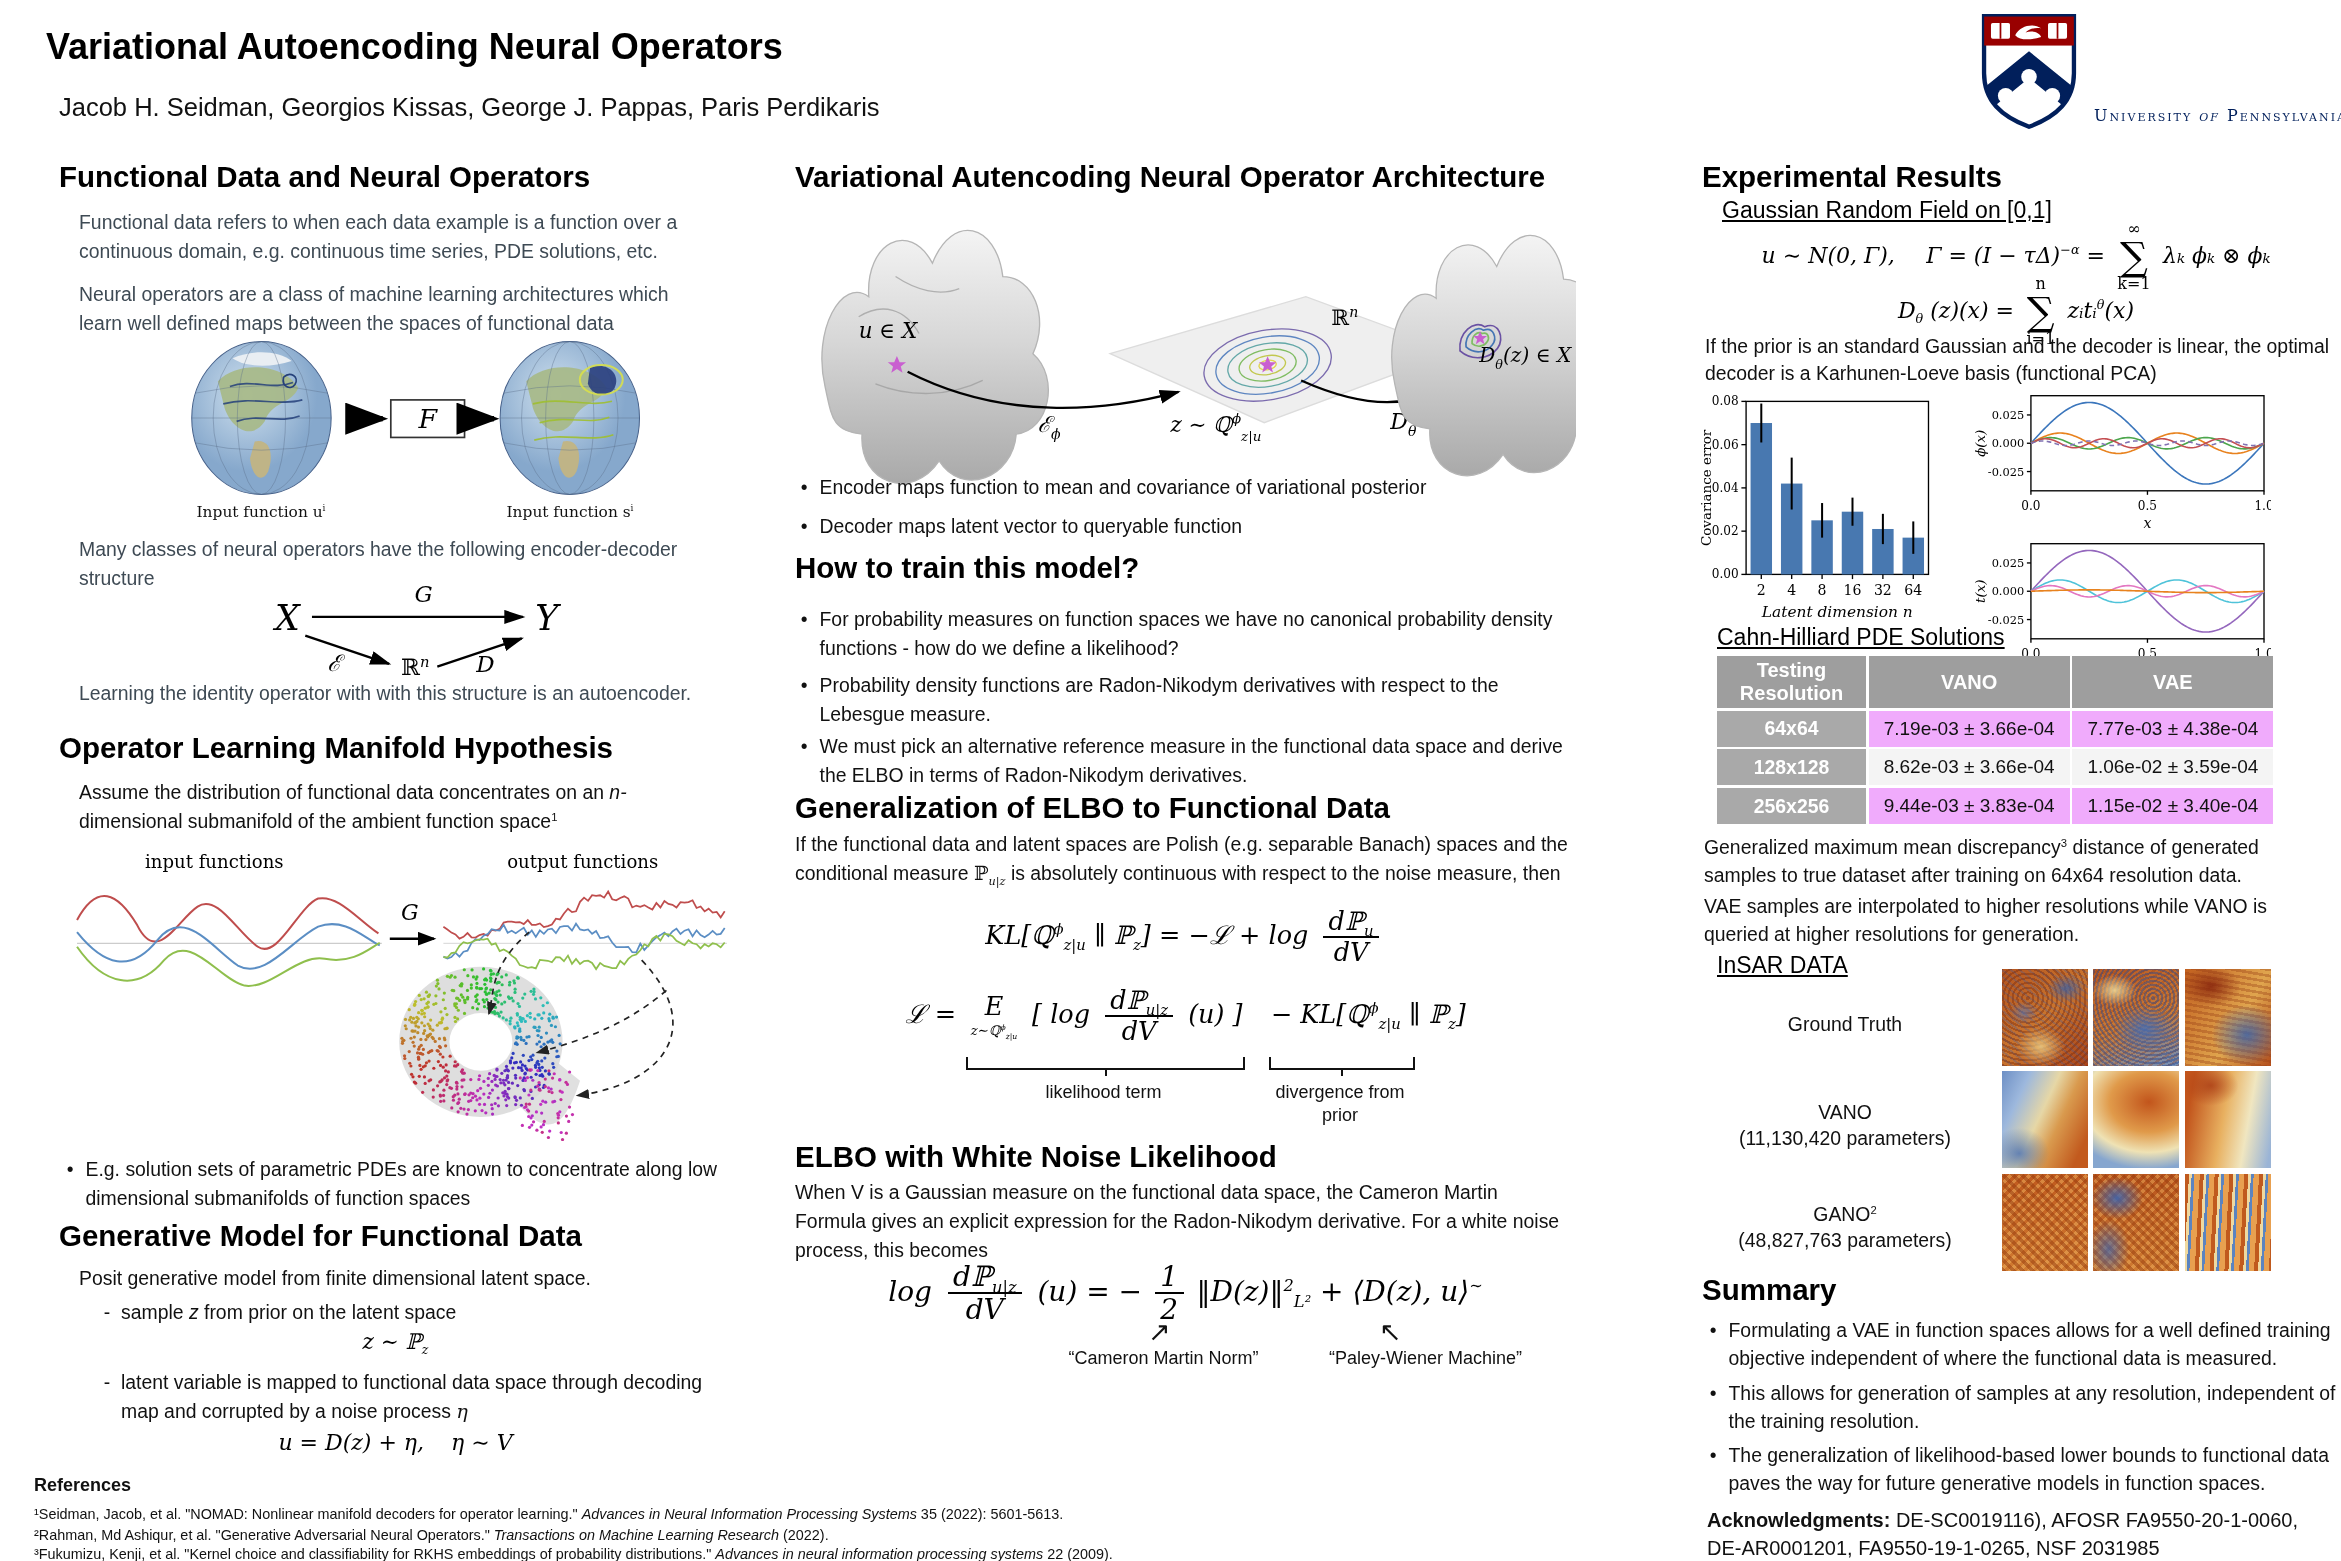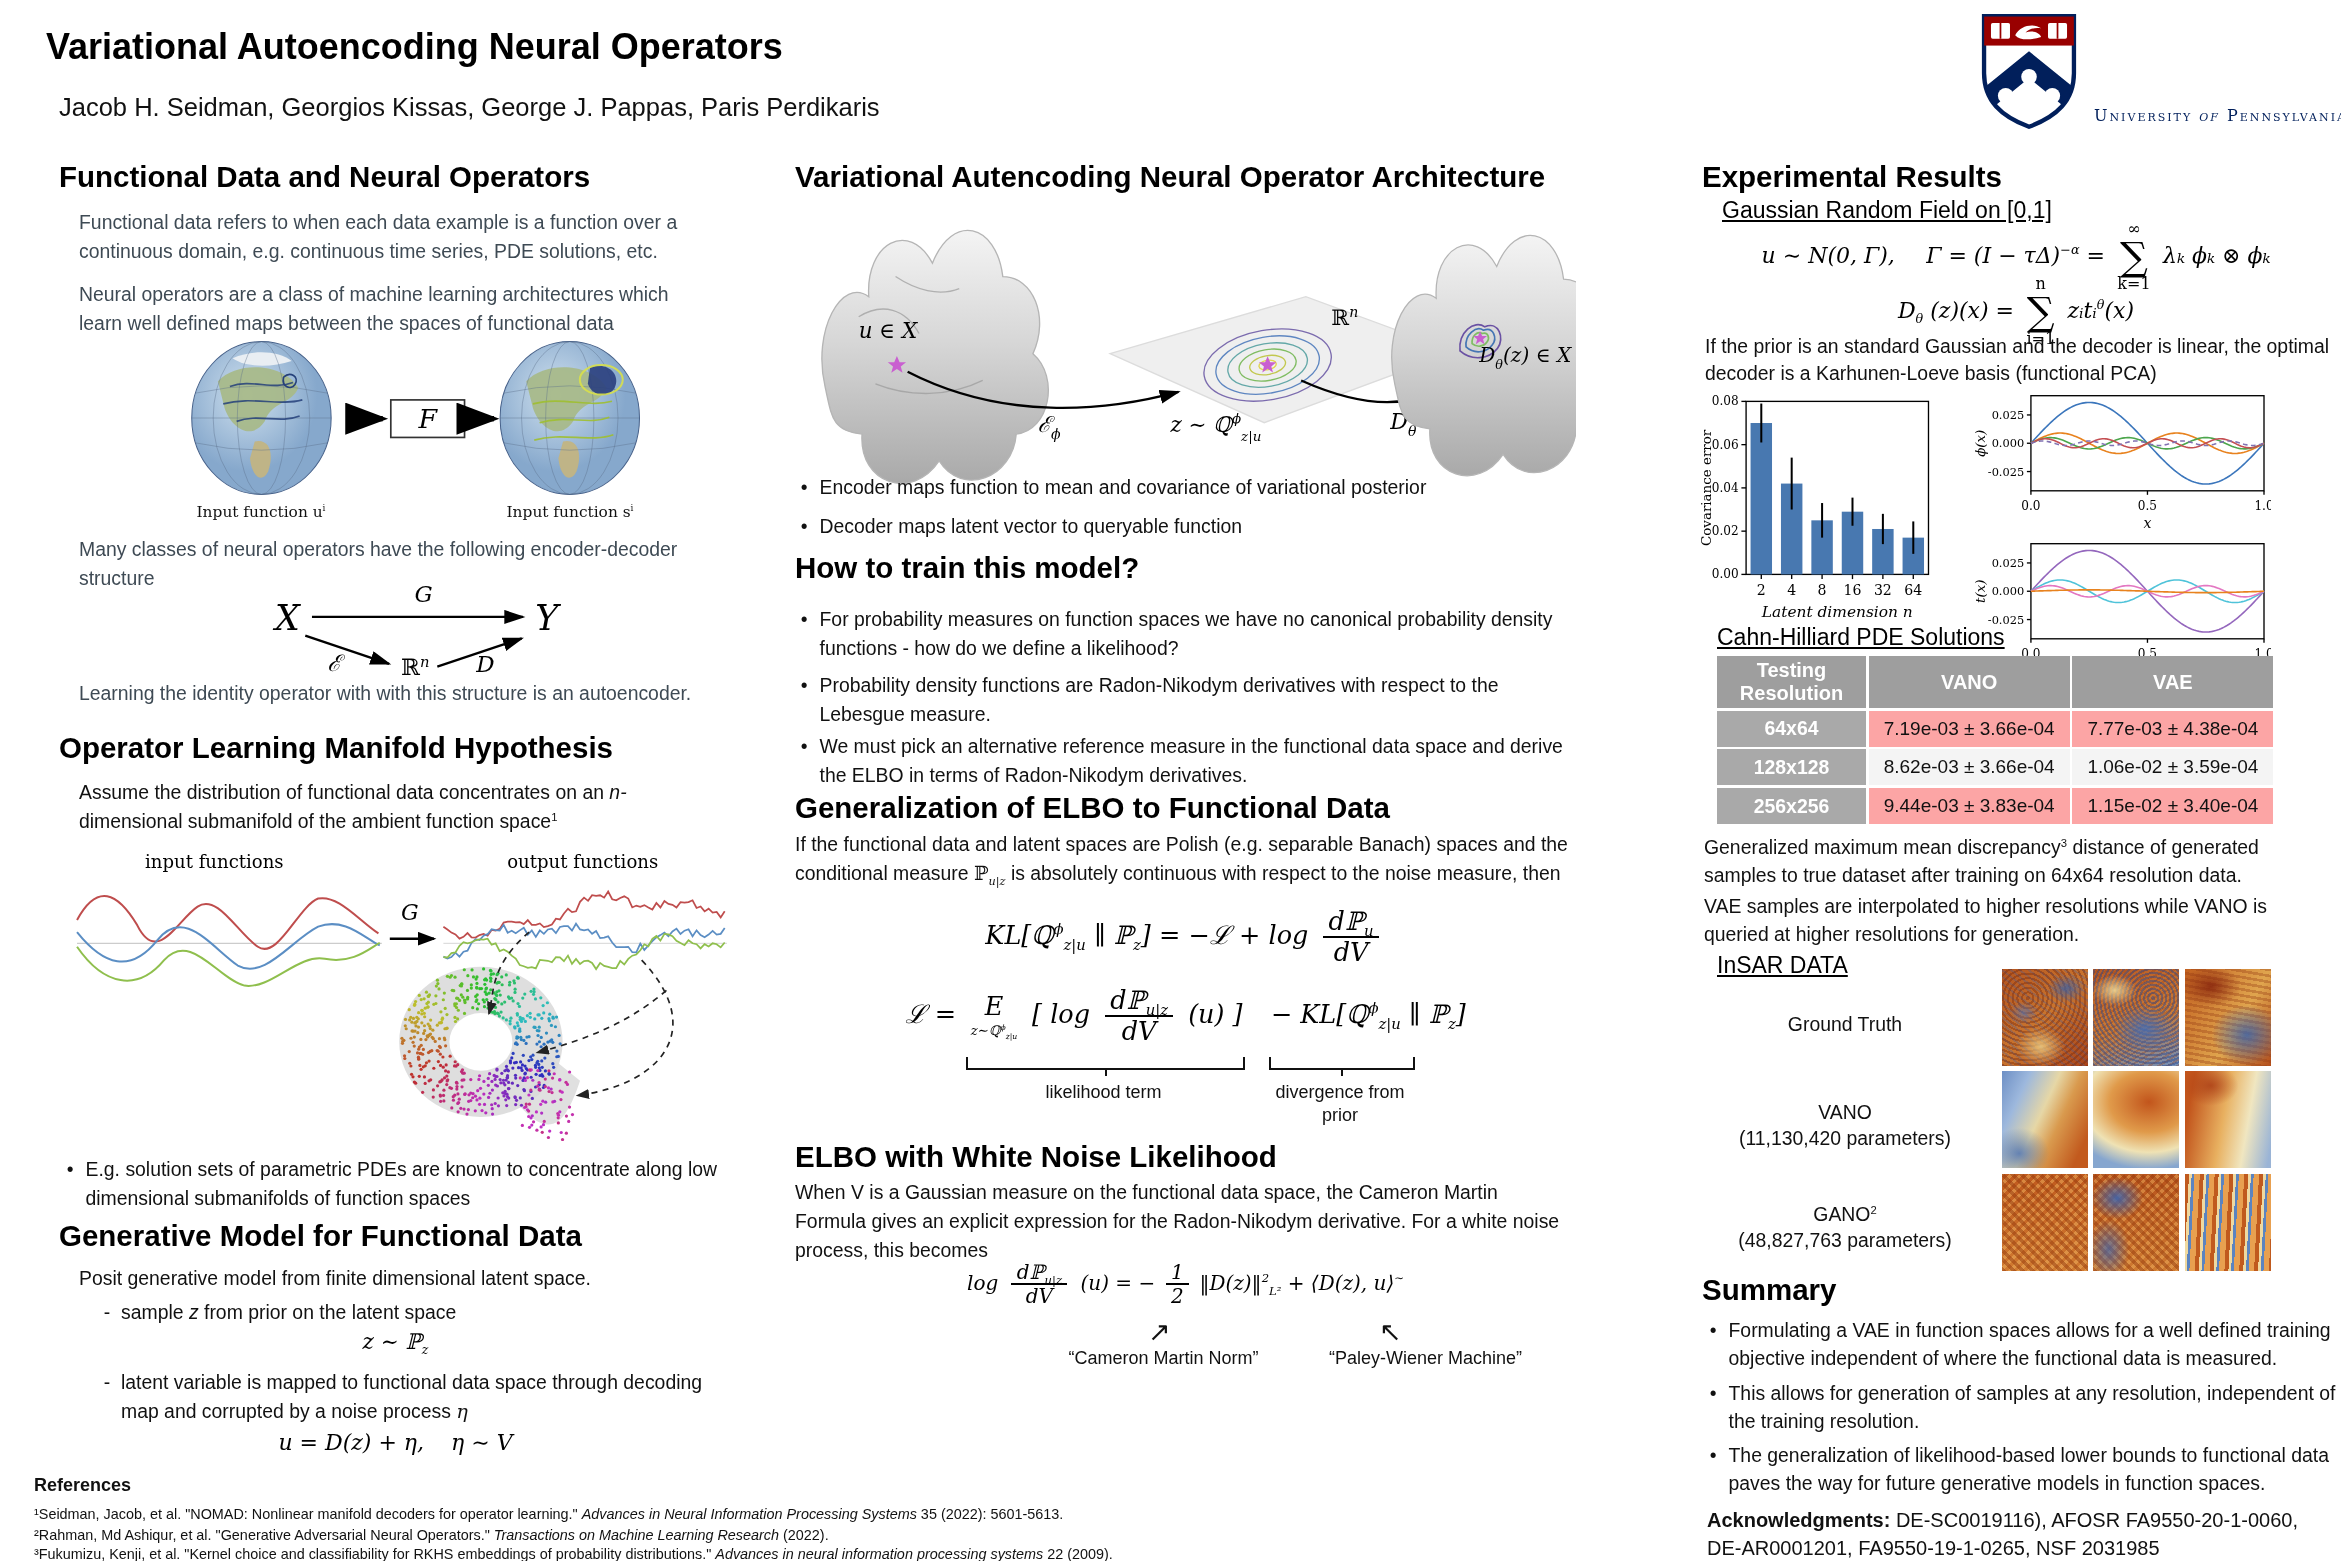--- a/index.html
+++ b/index.html
@@ -10,41 +10,41 @@
   .hsub{font-size:23px;color:#000;text-decoration:underline}
   .t{font-size:19.4px;line-height:1.5;color:#111}
   .slate{color:#3e4a54}
   .ctr{text-align:center}
   .bl{padding-left:21.5px}
   .bl:before{content:"\2022";position:absolute;left:2.7px}
   .dash{padding-left:20px}
   .dash:before{content:"-";position:absolute;left:2.7px}
   .math{font-family:"DejaVu Serif",serif;font-style:italic}
   .eq{font-family:"DejaVu Serif",serif;font-style:italic;font-size:27px;white-space:nowrap;color:#000}
-  .eq38{font-size:25.5px}.eq36{font-size:20px}.eq33{font-size:22px}.eq32{font-size:21.5px}
+  .eq38{font-size:25.5px}.eq36{font-size:28px}.eq33{font-size:22px}.eq32{font-size:21.5px}
   .sp{font-size:58%;vertical-align:super;line-height:0}
   .sb{font-size:58%;vertical-align:sub;line-height:0}
   .frac{display:inline-flex;flex-direction:column;align-items:center;vertical-align:middle;
         margin:0 6.7px;line-height:1.12;text-align:center}
   .frac .fn{border-bottom:2px solid #000;padding:0 5.4px}
   .sum{display:inline-flex;flex-direction:column;align-items:center;vertical-align:middle;
        margin:0 5.4px;line-height:1;font-style:normal}
   .sum .st{font-size:16px}.sum .sg{font-size:39px}.sum .sb2{font-size:16px}
   .esub{display:inline-flex;flex-direction:column;align-items:center;vertical-align:middle;line-height:1}
   .esub .eu{font-size:52%;margin-top:4px}
   .ub{position:absolute;height:10.7px;border-left:2px solid #111;border-right:2px solid #111;border-bottom:2px solid #111}
   .ub:after{content:"";position:absolute;left:50%;bottom:-8.7px;width:2px;height:8.7px;background:#111;transform:translateX(-50%)}
   .lab{font-size:18px;text-align:center;line-height:1.3}
   .glab{font-size:15.4px;font-family:"DejaVu Serif",serif;text-align:center}
   .ref{font-size:14.4px;line-height:1.5;color:#111}
   .tbl{display:grid;grid-template-columns:149px 201px 201px;gap:2.7px}
   .tc{display:flex;align-items:center;justify-content:center;text-align:center}
   .th{background:#9e9e9e;color:#fff;font-weight:700;font-size:20px;height:52px;line-height:1.15}
   .trh{background:#a9a9a9;color:#fff;font-weight:700;font-size:19.4px;height:36px}
-  .td{background:#fca5a5;color:#111;font-size:19px;height:36px}
+  .td{background:#f0abfc;color:#111;font-size:19px;height:36px}
   .td.alt{background:#f4f4f4}
   .igrid{display:grid;grid-template-columns:repeat(3,86px);grid-auto-rows:97px;gap:5.4px}
   .tile{width:86px;height:97px}
   .ilab{font-size:19.4px;text-align:center;line-height:1.35}
   .pennword{font-family:"DejaVu Serif",serif;font-weight:700;color:#011F5B;font-size:85px;line-height:1}
   .pennsub{font-family:"DejaVu Serif",serif;color:#011F5B;font-size:16px;letter-spacing:2px;font-variant:small-caps}
   .g1{background:radial-gradient(27px 20px at 75% 20%,rgba(58,96,165,.78),transparent 70%),radial-gradient(20px 16px at 25% 45%,rgba(80,120,190,.6),transparent 70%),radial-gradient(34px 27px at 45% 80%,rgba(238,205,130,.85),transparent 72%),repeating-radial-gradient(circle at 30% 30%,rgba(120,40,10,.4) 0 2px,transparent 2px 4.7px),repeating-linear-gradient(37deg,rgba(60,90,160,.28) 0 2px,transparent 2px 5.4px),linear-gradient(135deg,#b4541e,#c9742e 50%,#a8431a)}
   .g2{background:radial-gradient(40px 31px at 60% 62%,rgba(70,110,180,.85),transparent 75%),radial-gradient(31px 21.5px at 25% 22%,rgba(238,214,148,.9),transparent 72%),repeating-radial-gradient(circle at 70% 30%,rgba(40,70,140,.45) 0 2px,transparent 2px 4px),repeating-linear-gradient(-30deg,rgba(150,60,20,.3) 0 2px,transparent 2px 4.7px),linear-gradient(160deg,#b85a24,#c97a36 55%,#6f8fbc)}
   .g3{background:radial-gradient(47px 40px at 72% 68%,rgba(60,100,170,.85),transparent 75%),radial-gradient(40px 27px at 30% 18%,rgba(130,30,10,.8),transparent 75%),repeating-linear-gradient(10deg,rgba(150,60,20,.35) 0 2.7px,transparent 2.7px 6px),linear-gradient(120deg,#c2601f,#e0a54e 60%,#b34f1c)}
   .g4{background:radial-gradient(40px 34px at 20% 85%,rgba(70,110,180,.8),transparent 75%),linear-gradient(115deg,#6d8fc5 0%,#9db8dd 22%,#e6d7a6 45%,#d99a4e 62%,#c25a1e 88%)}

